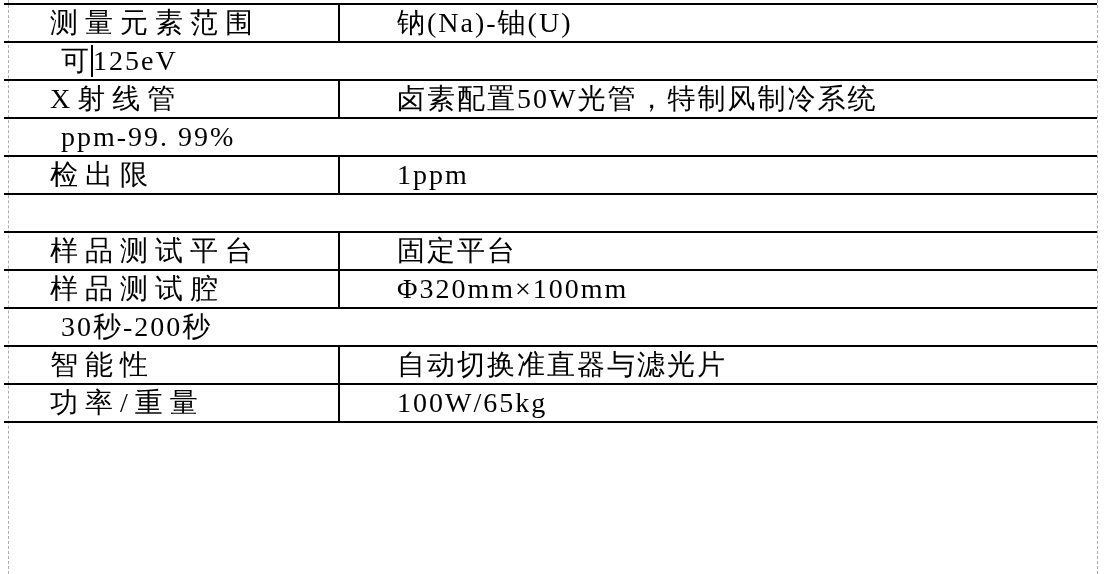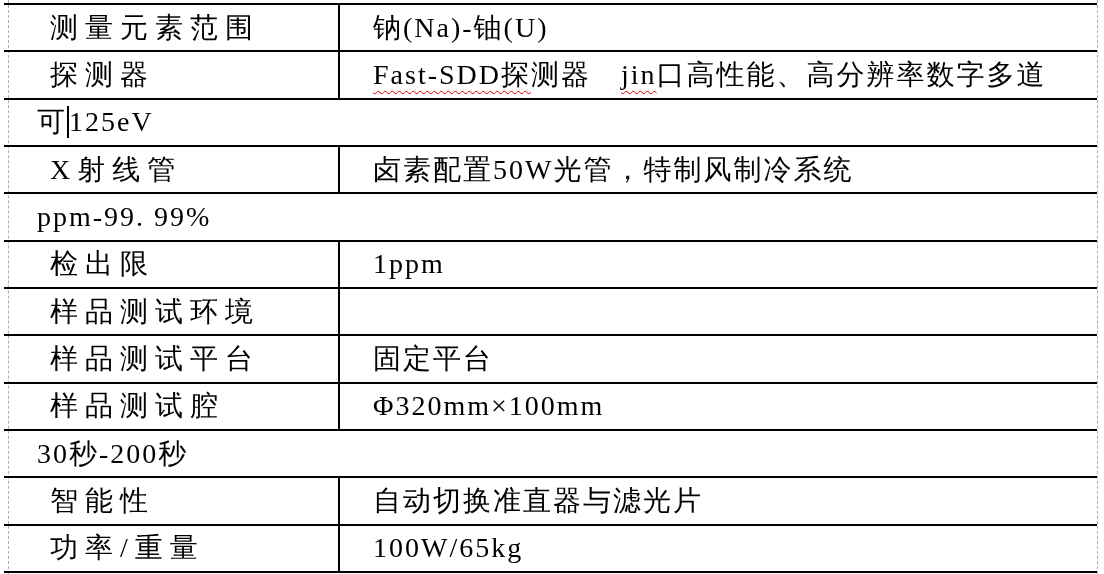--- a/index.html
+++ b/index.html
@@ -15,21 +15,21 @@
     width:1104px;height:574px;
     background:var(--bg);
     overflow:hidden;
     font-family:"Liberation Serif","DejaVu Serif",serif;
     color:var(--text);
     font-size:28px;
   }
   .spec-table{
     position:absolute;
     left:4px;top:3px;
-    width:1093px;height:570px;
+    width:1093px;height:420px;
     box-sizing:border-box;
     border-top:2px solid var(--line);
     display:flex;flex-direction:column;
   }
   .row{
     flex:1 1 0;
     display:flex;
     border-bottom:2px solid var(--line);
     min-height:0;
   }
@@ -41,21 +41,21 @@
     white-space:pre;
   }
   .cell-label{
     width:336px;
     padding-left:46px;
     letter-spacing:7px;
     border-right:2px solid var(--line);
   }
   .cell-value{
     flex:1;
-    padding-left:33px;
+    padding-left:57px;
     letter-spacing:2px;
   }
   .misspell{
     text-decoration-line:underline;
     text-decoration-style:wavy;
     text-decoration-color:var(--spell);
     text-decoration-thickness:1px;
     text-underline-offset:6px;
   }
   .caret{
@@ -77,39 +77,34 @@
 
 <div class="screen">
   <div class="margin-gridline left"></div>
   <div class="margin-gridline right"></div>
   <div class="spec-table">
       <div class="row">
         <div class="cell cell-label"><span>测量元素范围</span></div>
         <div class="cell cell-value"><span>钠(Na)-铀(U)</span></div>
       </div>
       <div class="row">
-        <div class="cell cell-label"><span>探测器</span></div>
-        <div class="cell cell-value"><span class="misspell">Fast-SDD探</span><span>测器　</span><span class="misspell">jin</span><span>口高性能、高分辨率数字多道</span></div>
-      </div>
-      <div class="row">
         <div class="cell cell-value"><span>可</span><span class="caret"></span><span>125eV</span></div>
       </div>
       <div class="row">
         <div class="cell cell-label"><span>X射线管</span></div>
         <div class="cell cell-value"><span>卤素配置50W光管，特制风制冷系统</span></div>
       </div>
       <div class="row">
         <div class="cell cell-value"><span>ppm-99. 99%</span></div>
       </div>
       <div class="row">
         <div class="cell cell-label"><span>检出限</span></div>
         <div class="cell cell-value"><span>1ppm</span></div>
       </div>
       <div class="row">
-        <div class="cell cell-label"><span>样品测试环境</span></div>
       </div>
       <div class="row">
         <div class="cell cell-label"><span>样品测试平台</span></div>
         <div class="cell cell-value"><span>固定平台</span></div>
       </div>
       <div class="row">
         <div class="cell cell-label"><span>样品测试腔</span></div>
         <div class="cell cell-value"><span>Φ320mm×100mm</span></div>
       </div>
       <div class="row">

